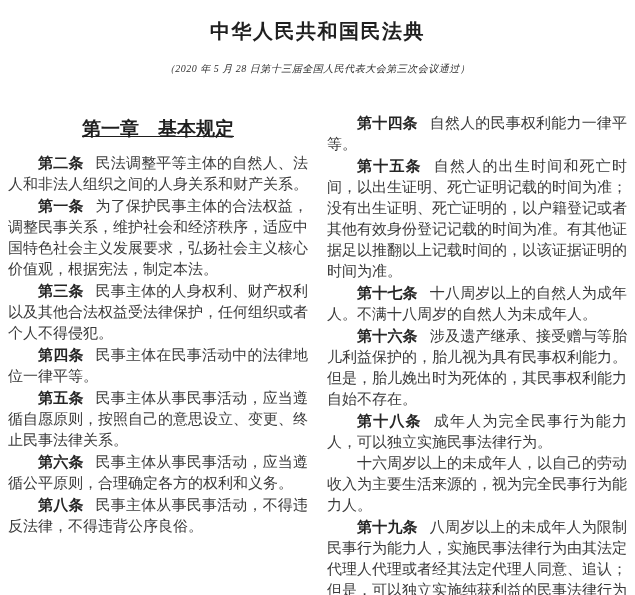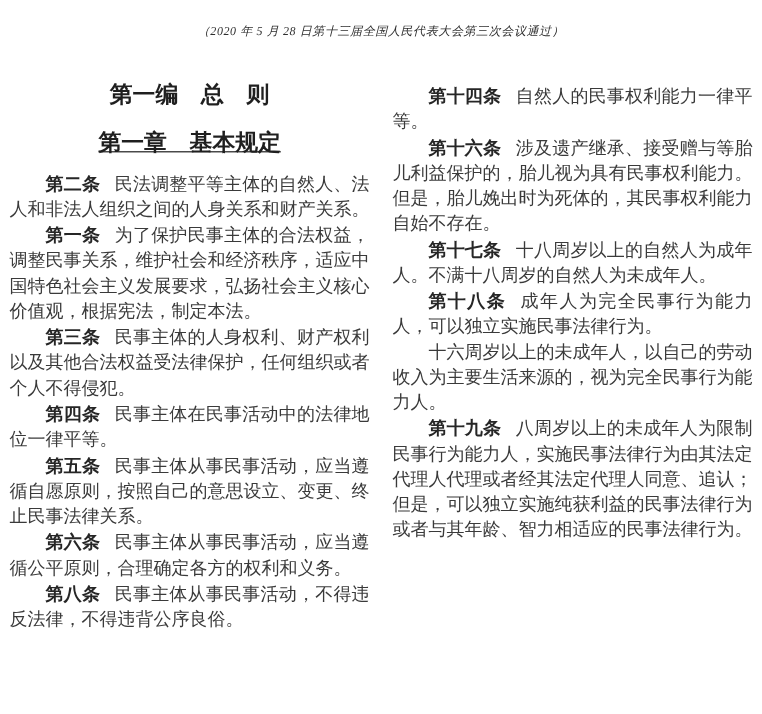--- a/index.html
+++ b/index.html
@@ -82,44 +82,45 @@
     font-family:"Liberation Sans","DejaVu Sans",sans-serif;
     font-weight:bold;
     color:#262626;
     margin-right:0.8em;
   }
 </style>
 </head>
 <body>
 
 <div class="page">
+  <h1 class="doc-title">中华人民共和国民法典</h1>
 
   <div class="doc-subtitle">（2020 年 5 月 28 日第十三届全国人民代表大会第三次会议通过）</div>
 
   <div class="columns">
 
     <div class="col">
-      <h2 class="part-heading">第一编　总　则</h2>
       <h3 class="chapter-heading">第一章　基本规定</h3>
       <div class="articles" id="left-articles">
           <p class="article-para"><span class="article-num">第二条</span>民法调整平等主体的自然人、法人和非法人组织之间的人身关系和财产关系。</p>
           <p class="article-para"><span class="article-num">第一条</span>为了保护民事主体的合法权益，调整民事关系，维护社会和经济秩序，适应中国特色社会主义发展要求，弘扬社会主义核心价值观，根据宪法，制定本法。</p>
           <p class="article-para"><span class="article-num">第三条</span>民事主体的人身权利、财产权利以及其他合法权益受法律保护，任何组织或者个人不得侵犯。</p>
           <p class="article-para"><span class="article-num">第四条</span>民事主体在民事活动中的法律地位一律平等。</p>
           <p class="article-para"><span class="article-num">第五条</span>民事主体从事民事活动，应当遵循自愿原则，按照自己的意思设立、变更、终止民事法律关系。</p>
           <p class="article-para"><span class="article-num">第六条</span>民事主体从事民事活动，应当遵循公平原则，合理确定各方的权利和义务。</p>
           <p class="article-para"><span class="article-num">第八条</span>民事主体从事民事活动，不得违反法律，不得违背公序良俗。</p>
         </div>
     </div>
 
     <div class="col">
       <div class="articles" id="right-articles">
           <p class="article-para"><span class="article-num">第十四条</span>自然人的民事权利能力一律平等。</p>
+          <p class="article-para"><span class="article-num">第十五条</span>自然人的出生时间和死亡时间，以出生证明、死亡证明记载的时间为准；没有出生证明、死亡证明的，以户籍登记或者其他有效身份登记记载的时间为准。有其他证据足以推翻以上记载时间的，以该证据证明的时间为准。</p>
+          <p class="article-para"><span class="article-num">第十七条</span>十八周岁以上的自然人为成年人。不满十八周岁的自然人为未成年人。</p>
           <p class="article-para"><span class="article-num">第十六条</span>涉及遗产继承、接受赠与等胎儿利益保护的，胎儿视为具有民事权利能力。但是，胎儿娩出时为死体的，其民事权利能力自始不存在。</p>
-          <p class="article-para"><span class="article-num">第十七条</span>十八周岁以上的自然人为成年人。不满十八周岁的自然人为未成年人。</p>
           <p class="article-para"><span class="article-num">第十八条</span>成年人为完全民事行为能力人，可以独立实施民事法律行为。</p>
           <p class="article-para">十六周岁以上的未成年人，以自己的劳动收入为主要生活来源的，视为完全民事行为能力人。</p>
           <p class="article-para"><span class="article-num">第十九条</span>八周岁以上的未成年人为限制民事行为能力人，实施民事法律行为由其法定代理人代理或者经其法定代理人同意、追认；但是，可以独立实施纯获利益的民事法律行为或者与其年龄、智力相适应的民事法律行为。</p>
         </div>
     </div>
 
   </div>
 </div>
 
 </body></html>

